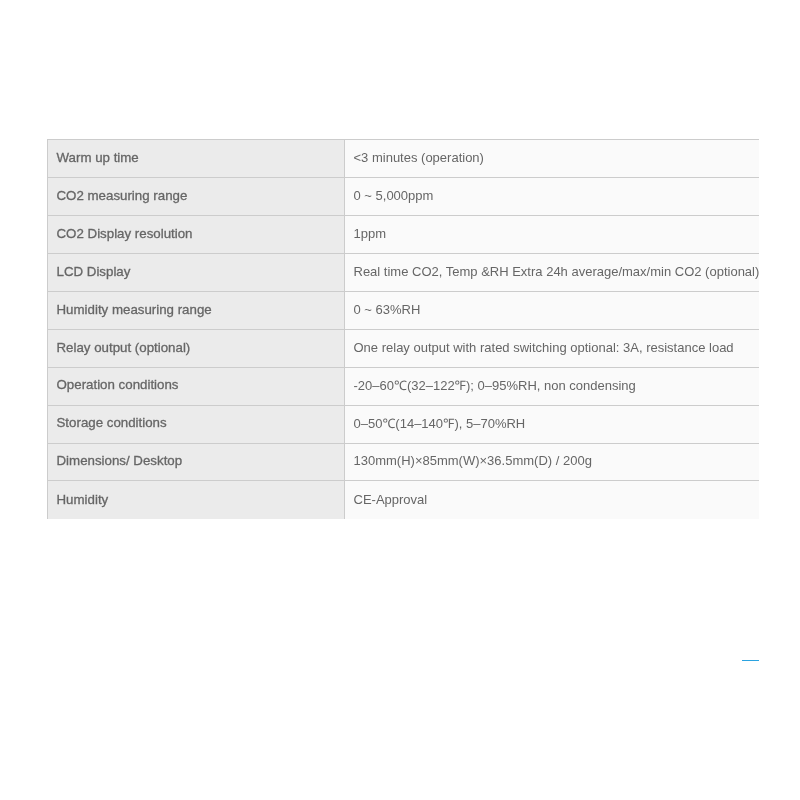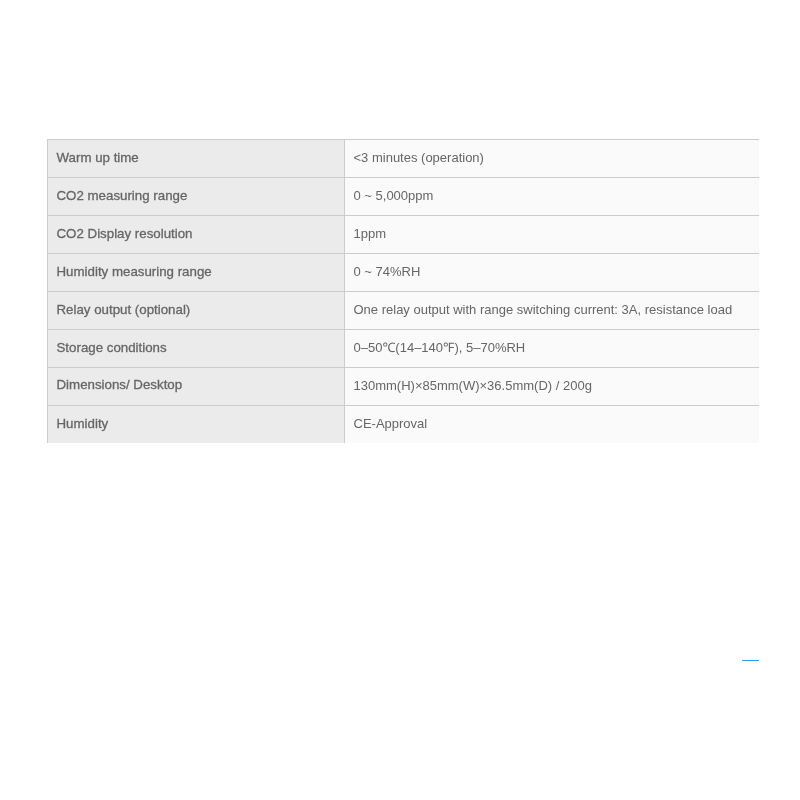--- a/index.html
+++ b/index.html
@@ -75,26 +75,34 @@
           </tr>
           <tr>
             <td class="spec-key">CO2 measuring range</td>
             <td class="spec-value">0 ~ 5,000ppm</td>
           </tr>
           <tr>
             <td class="spec-key">CO2 Display resolution</td>
             <td class="spec-value">1ppm</td>
           </tr>
           <tr>
+            <td class="spec-key">LCD Display</td>
+            <td class="spec-value">Real time CO2, Temp &amp;RH Extra 24h average/max/min CO2 (optional)</td>
+          </tr>
+          <tr>
             <td class="spec-key">Humidity measuring range</td>
-            <td class="spec-value">0 ~ 74%RH</td>
+            <td class="spec-value">0 ~ 63%RH</td>
           </tr>
           <tr>
             <td class="spec-key">Relay output (optional)</td>
-            <td class="spec-value">One relay output with range switching current: 3A, resistance load</td>
+            <td class="spec-value">One relay output with rated switching optional: 3A, resistance load</td>
+          </tr>
+          <tr>
+            <td class="spec-key">Operation conditions</td>
+            <td class="spec-value">-20–60℃(32–122℉); 0–95%RH, non condensing</td>
           </tr>
           <tr>
             <td class="spec-key">Storage conditions</td>
             <td class="spec-value">0–50℃(14–140℉), 5–70%RH</td>
           </tr>
           <tr>
             <td class="spec-key">Dimensions/ Desktop</td>
             <td class="spec-value">130mm(H)×85mm(W)×36.5mm(D) / 200g</td>
           </tr>
           <tr>

